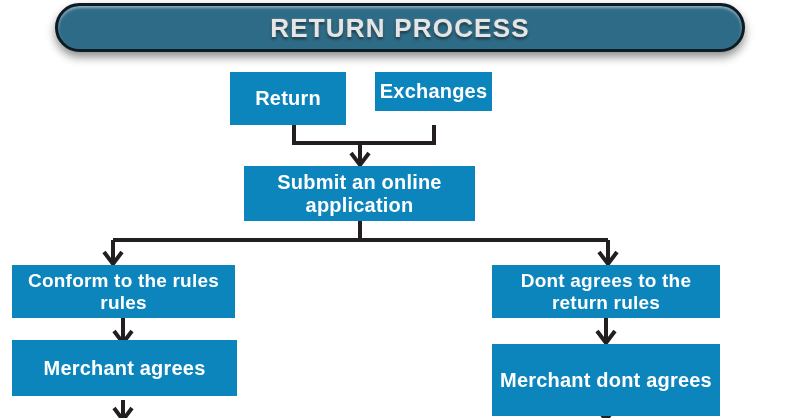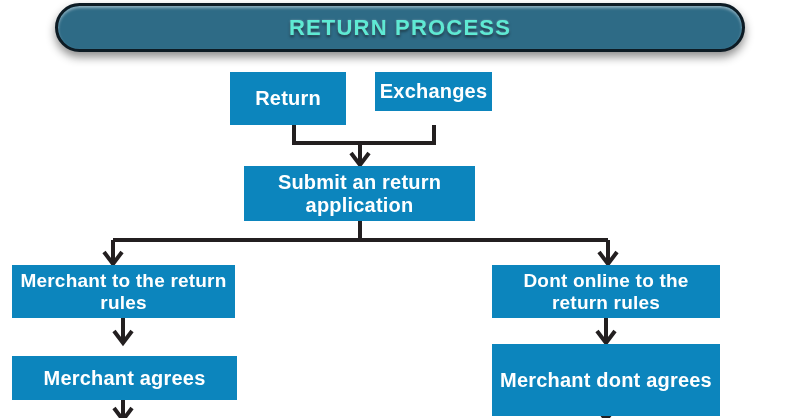--- a/index.html
+++ b/index.html
@@ -53,22 +53,22 @@
          #123c52 100%);
     background-size: 23px 17px, 31px 21px, 19px 25px, 27px 19px, 35px 23px,
                      21px 29px, 29px 17px, 25px 27px, 33px 19px, 17px 23px, 100% 100%;
     box-shadow: 0 5px 10px rgba(0,0,0,0.45), inset 0 2px 3px rgba(255,255,255,0.45);
     display: flex;
     align-items: center;
     justify-content: center;
   }
   .banner-title {
     position: relative;
-    color: #5eead4;
-    font-size: 22px;
+    color: #e5e5e5;
+    font-size: 26px;
     font-weight: bold;
     letter-spacing: 1.2px;
     text-shadow: 0 2px 3px rgba(0,0,0,0.55), 0 0 2px rgba(255,255,255,0.4);
     white-space: nowrap;
     line-height: 1;
   }
 
   
   .node {
     position: absolute;
@@ -82,21 +82,21 @@
     box-sizing: border-box;
     line-height: 1.12;
     letter-spacing: 0.2px;
     padding: 2px 6px;
   }
   .node-return     { left: 230px; top: 72px;  width: 116px; height: 53px; font-size: 20px; }
   .node-exchanges  { left: 375px; top: 72px;  width: 117px; height: 39px; font-size: 20px; }
   .node-submit     { left: 244px; top: 166px; width: 231px; height: 55px; font-size: 20px; }
   .node-conform    { left: 12px;  top: 265px; width: 223px; height: 53px; font-size: 19px; }
   .node-dontconform{ left: 492px; top: 265px; width: 228px; height: 53px; font-size: 19px; }
-  .node-agrees     { left: 12px;  top: 356px; width: 225px; height: 44px; font-size: 20px; }
+  .node-agrees     { left: 12px;  top: 340px; width: 225px; height: 56px; font-size: 20px; }
   .node-dontagrees { left: 492px; top: 344px; width: 228px; height: 72px; font-size: 20px; }
 
   
   #connectors {
     position: absolute;
     left: 0;
     top: 0;
     width: 800px;
     height: 418px;
     pointer-events: none;
@@ -169,23 +169,23 @@
     <g>
       <path class="conn-line" d="M 606 400 L 606 420"></path>
       <path class="conn-head" d="M 597 408 L 606 420 L 615 408"></path>
     </g>
   </svg>
 
   <div class="node node-return">Return</div>
 
   <div class="node node-exchanges">Exchanges</div>
 
-  <div class="node node-submit">Submit an return application</div>
+  <div class="node node-submit">Submit an online application</div>
 
-  <div class="node node-conform">Merchant to the return rules</div>
+  <div class="node node-conform">Conform to the rules rules</div>
 
-  <div class="node node-dontconform">Dont online to the return rules</div>
+  <div class="node node-dontconform">Dont agrees to the return rules</div>
 
   <div class="node node-agrees">Merchant agrees</div>
 
   <div class="node node-dontagrees">Merchant dont agrees</div>
 
 </div>
 
 </body></html>

